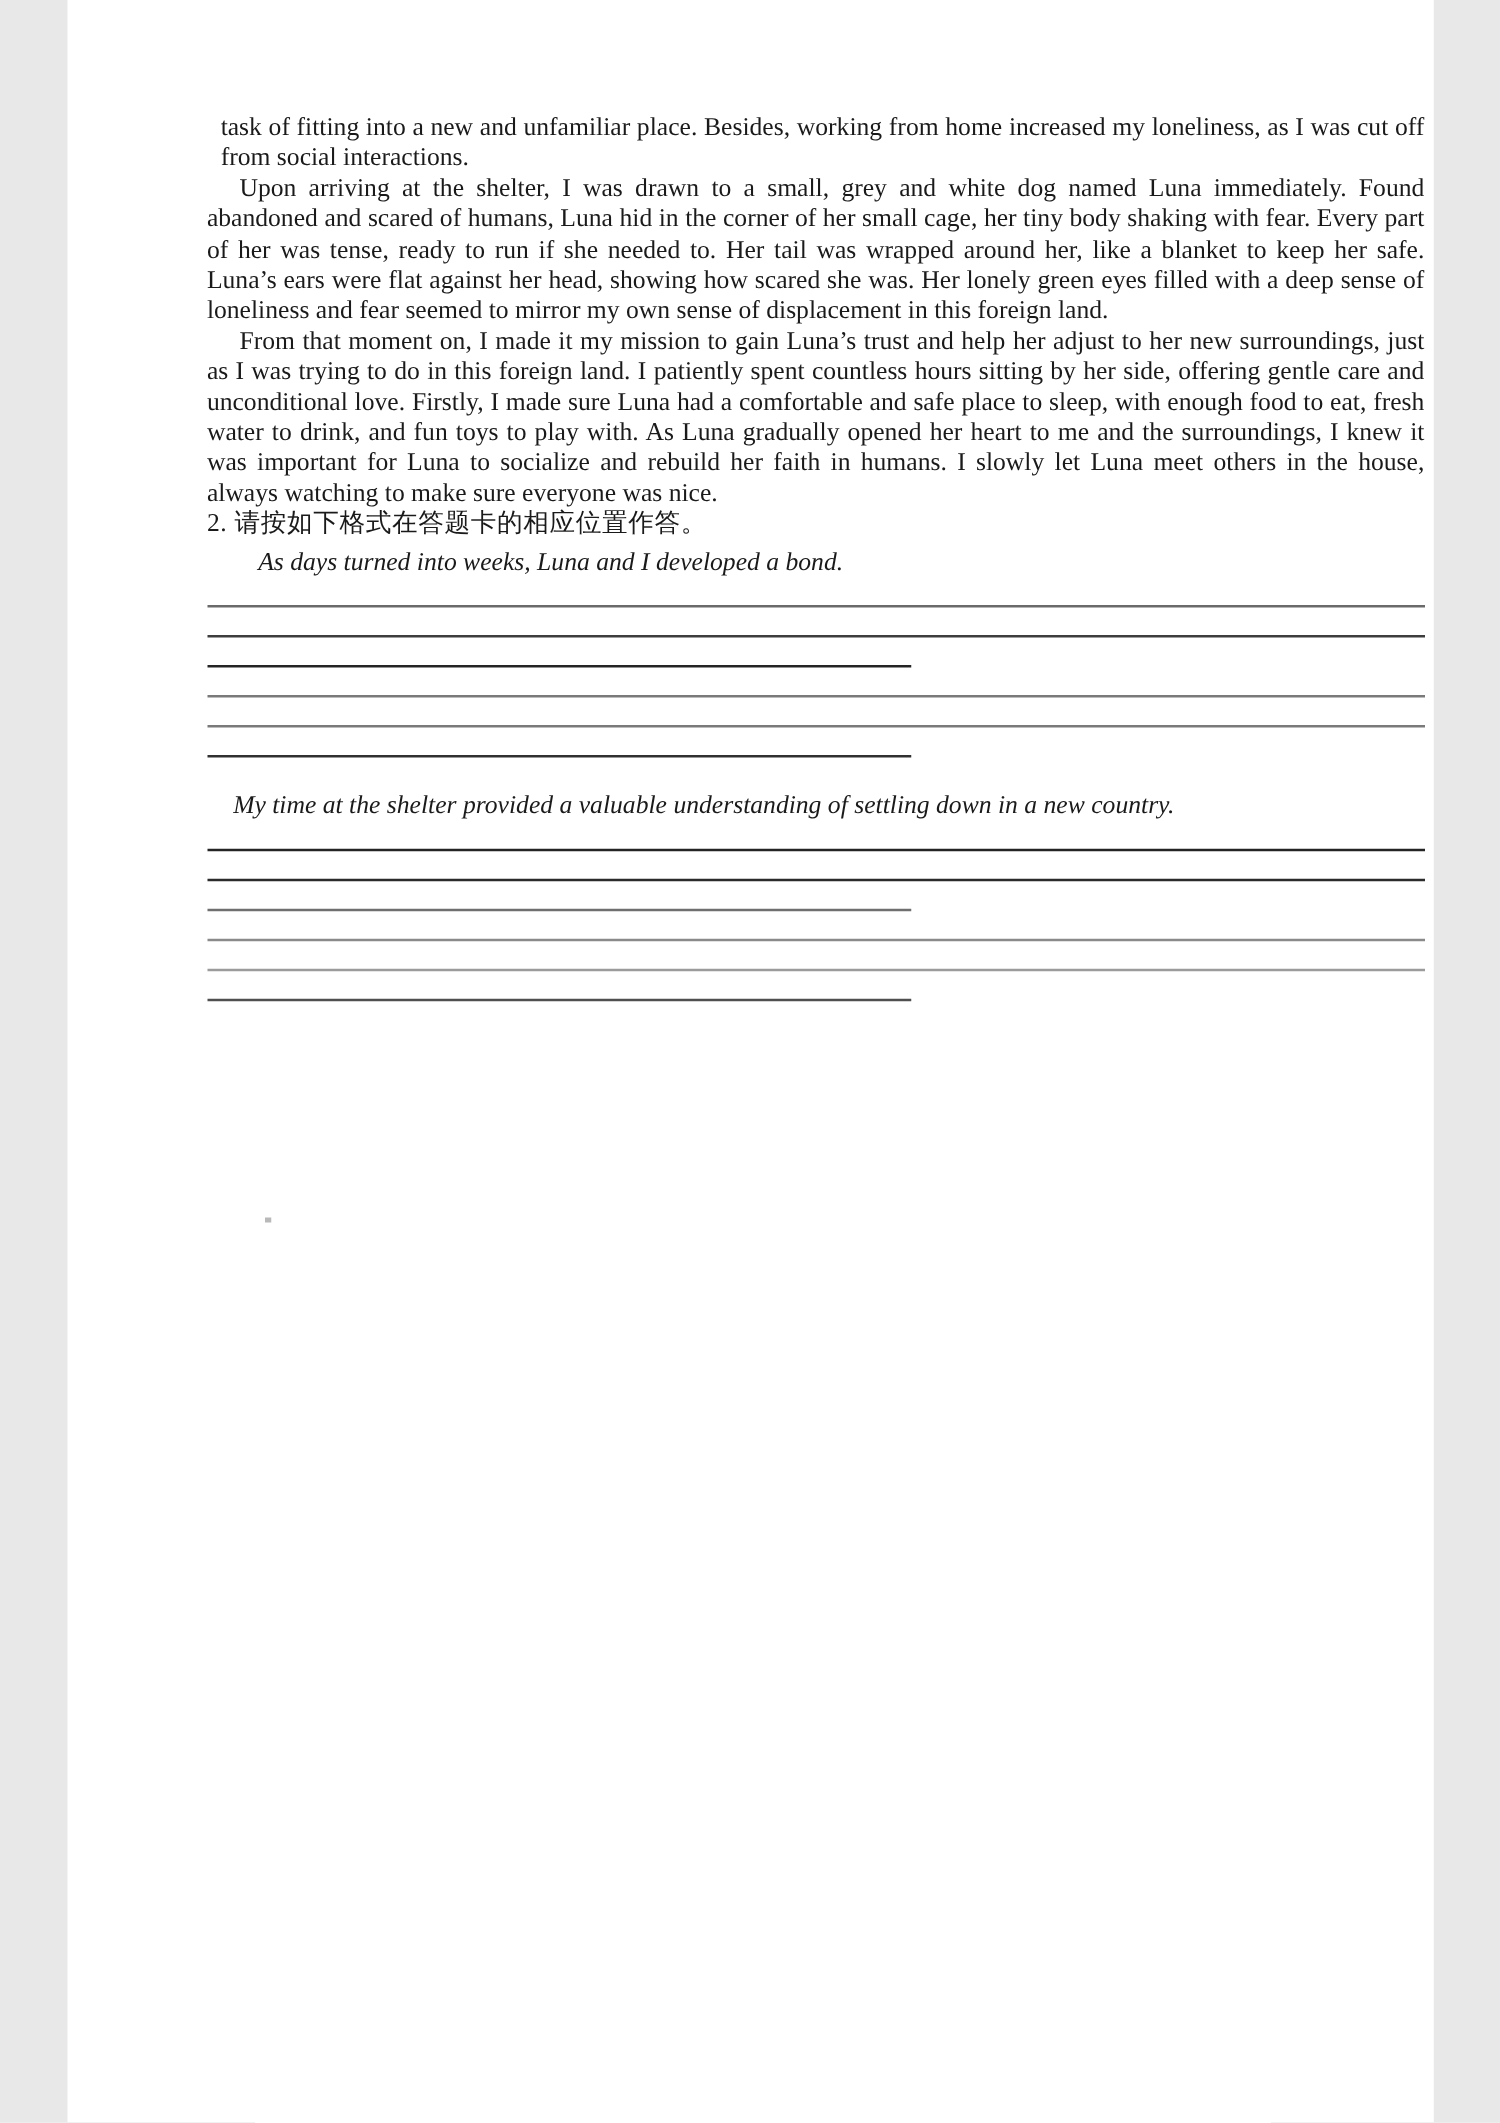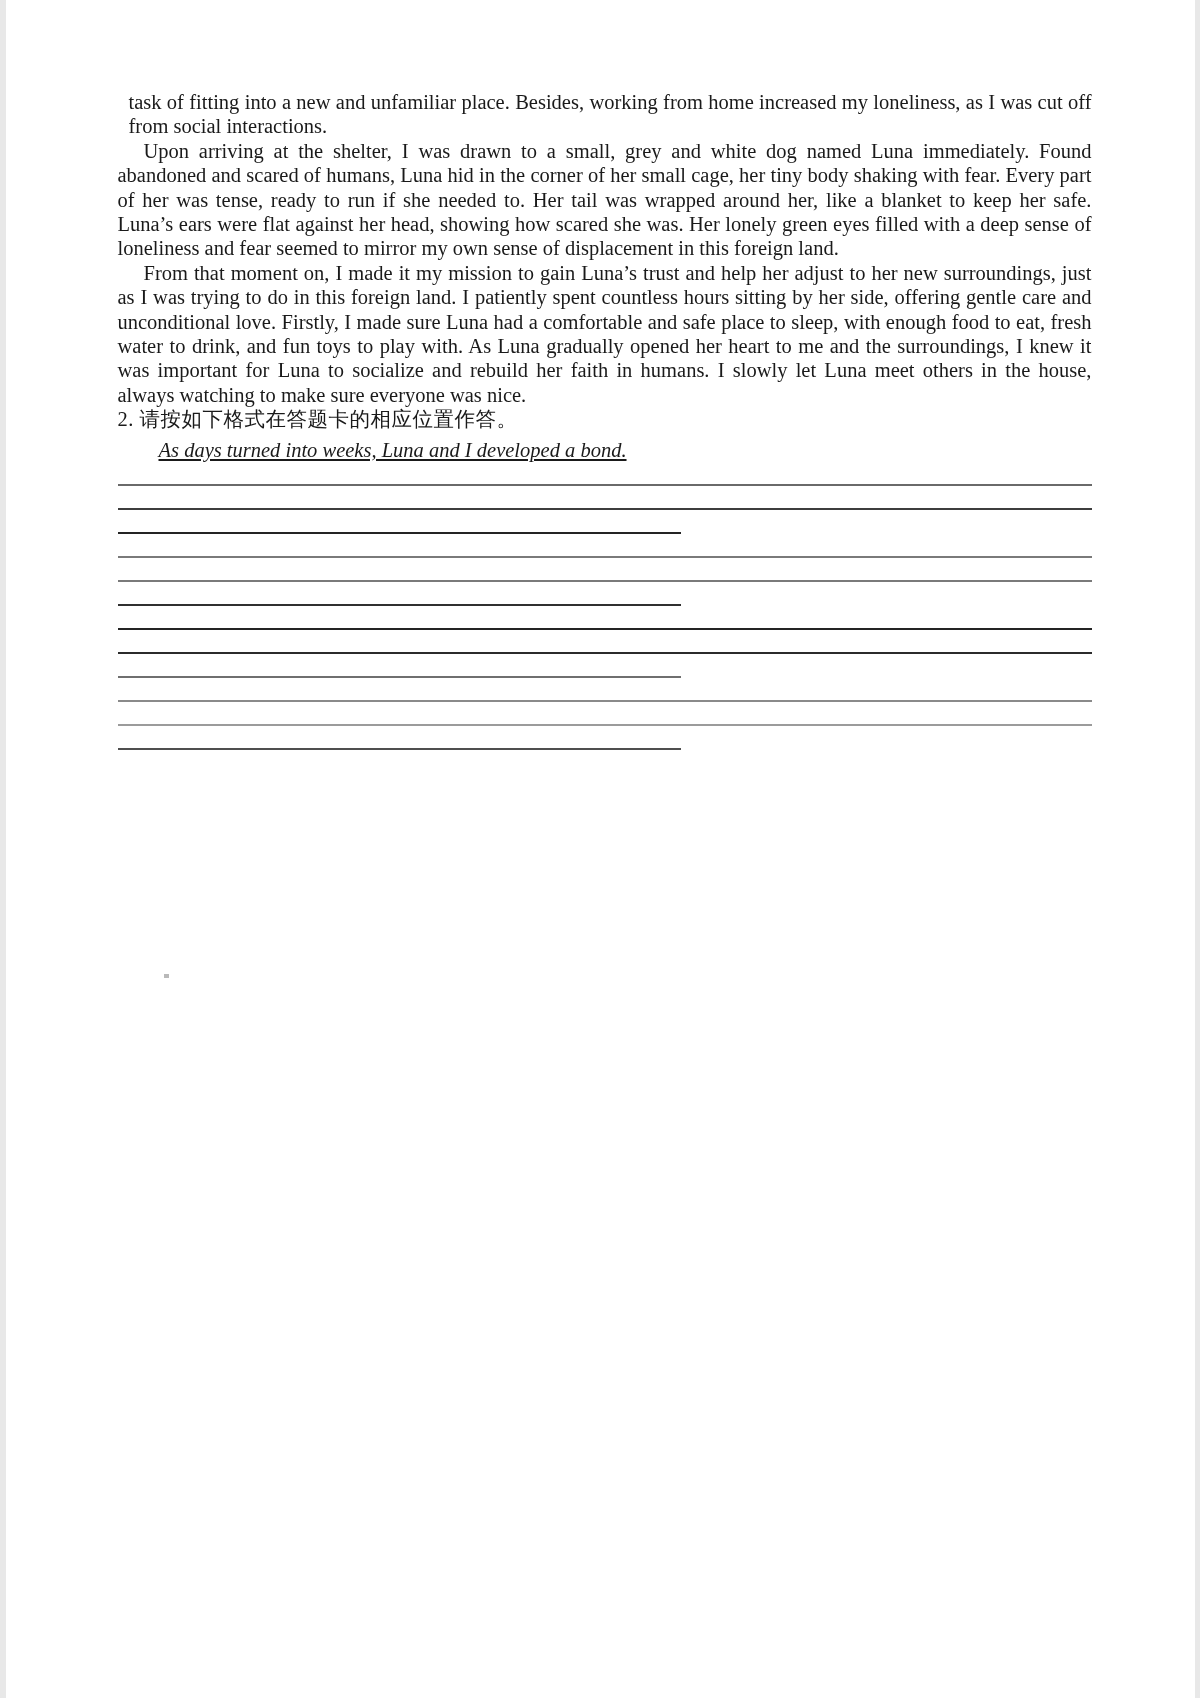--- a/index.html
+++ b/index.html
@@ -1,39 +1,39 @@
 <!DOCTYPE html>
 <html><head>
 <meta charset="utf-8">
 <style>
   html,body { margin:0; padding:0; background:#e8e8e8; }
   .page {
     position:relative;
-    width:1189px; height:1698px;
+    width:1093px; height:1698px;
     margin:0 auto;
     background:#ffffff;
     overflow:hidden;
     font-family:"Liberation Serif","DejaVu Serif",serif;
     color:#1a1a1a;
   }
   .content {
     position:absolute;
     left:112px; top:90px;
     width:974px;
   }
   .content p {
     margin:0;
     font-size:20.5px;
     line-height:24.4px;
   }
   .body   { text-align:justify; text-indent:26px; }
   .cont   { text-indent:0; padding-left:11px; }
   .lastp  { text-indent:21px; }
   .cjk    { font-size:20px; letter-spacing:0.5px; }
-  .prompt { font-style:italic;text-decoration:underline; }
+  .prompt { font-style:italic; }
   .prompt-1 { padding-left:41px; margin-top:6px !important; }
   .prompt-2 { padding-left:21px; margin-top:26px !important; }
   .answers { margin:0; }
   .ansline {
     height:22px;
     border-bottom:2px solid #333;
     width:100%;
   }
   .ansline.partial { width:563px; }
   .speck {
@@ -66,20 +66,21 @@
     <div class="answers">
 
     <div class="ansline" style="border-bottom-color: rgb(106, 106, 106);"></div>
         <div class="ansline" style="border-bottom-color: rgb(61, 61, 61);"></div>
         <div class="ansline partial" style="border-bottom-color: rgb(36, 36, 36);"></div>
         <div class="ansline" style="border-bottom-color: rgb(122, 122, 122);"></div>
         <div class="ansline" style="border-bottom-color: rgb(122, 122, 122);"></div>
         <div class="ansline partial" style="border-bottom-color: rgb(48, 48, 48);"></div>
       </div>
 
+    <p class="prompt prompt-2">My time at the shelter provided a valuable understanding of settling down in a new country.</p>
 
     <div class="answers">
 
     <div class="ansline" style="border-bottom-color: rgb(36, 36, 36);"></div>
         <div class="ansline" style="border-bottom-color: rgb(43, 43, 43);"></div>
         <div class="ansline partial" style="border-bottom-color: rgb(111, 111, 111);"></div>
         <div class="ansline" style="border-bottom-color: rgb(138, 138, 138);"></div>
         <div class="ansline" style="border-bottom-color: rgb(155, 155, 155);"></div>
         <div class="ansline partial" style="border-bottom-color: rgb(79, 79, 79);"></div>
       </div>

